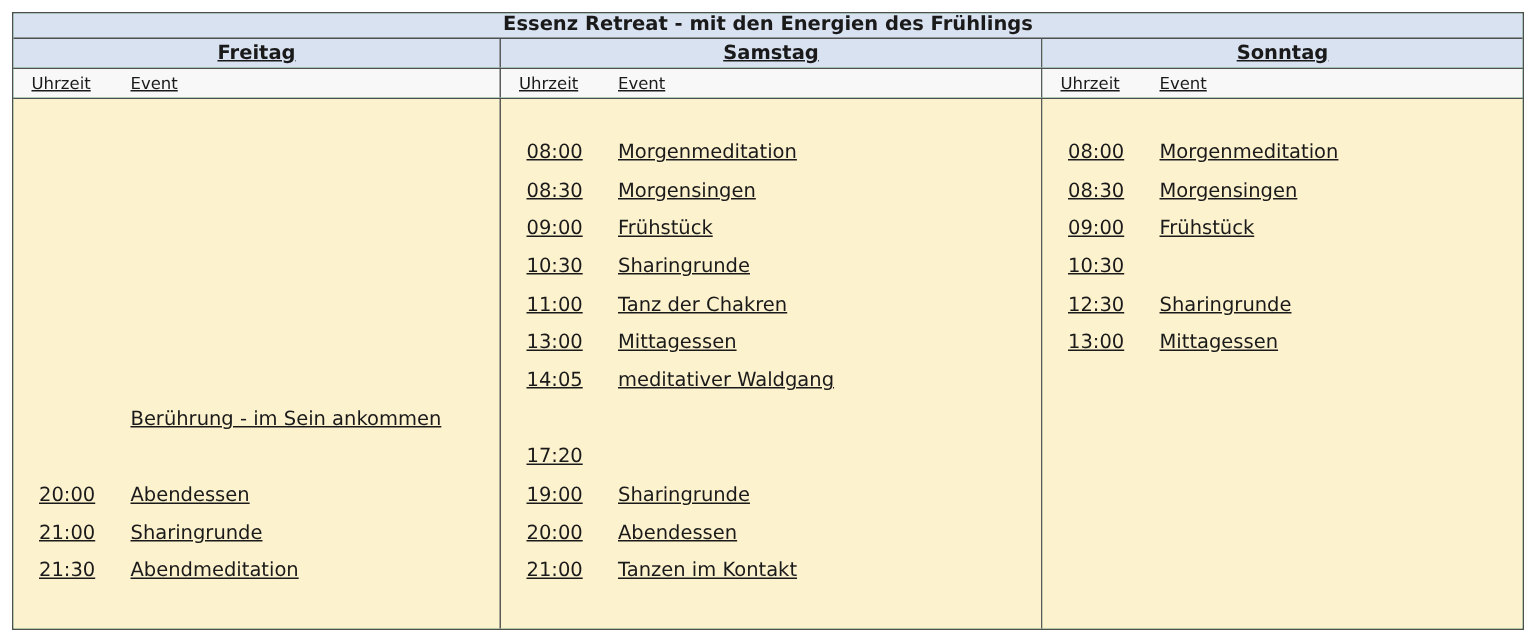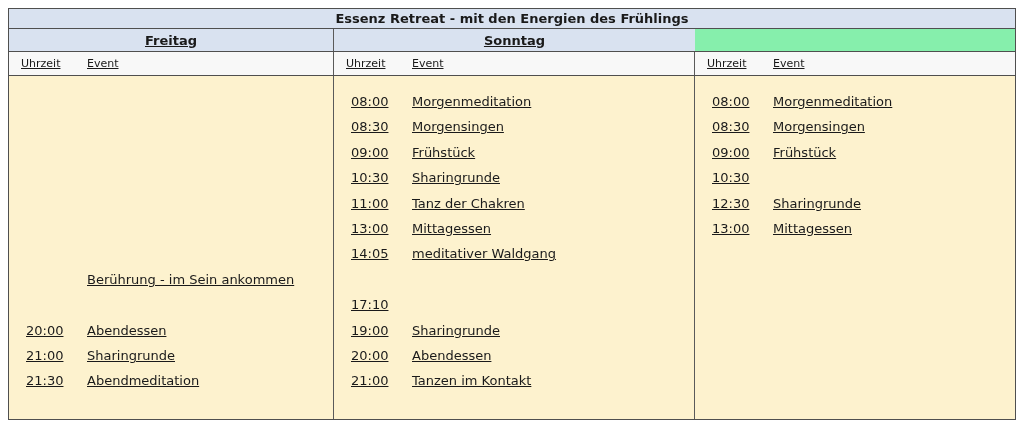--- a/index.html
+++ b/index.html
@@ -52,21 +52,21 @@
     background: #f8f8f8;
     display: flex;
     align-items: center;
     font-size: 11px;
   }
   .sub-time { padding-left: 12px; width: 66px; flex: none; }
   .sub-event { flex: 1; }
   .body-band { flex: 1; }
   .body-band .cell {
     background: #fdf2ce;
-    padding-top: 13px;
+    padding-top: 23px;
     overflow: hidden;
   }
   .cell { border-right: 1px solid #5a5a5a; min-width: 0; text-decoration: underline; }
   .cell:last-child { border-right: none; }
   .cols { height: 100%; }
   .band { width: 100%; }
   .body-line {
     height: 25.4px;
     display: flex;
     align-items: center;
@@ -79,20 +79,21 @@
 </head>
 <body>
 
 <div class="retreat-table">
 
   <div class="title-band band">Essenz Retreat - mit den Energien des Frühlings</div>
 
   <div class="day-band band">
     <div class="cols">
       <div class="cell">Freitag</div>
+      <div class="cell">Samstag</div>
       <div class="cell">Sonntag</div>
     </div>
   </div>
 
   <div class="sub-band band">
     <div class="cols">
       <div class="cell">
         <span class="sub-time">Uhrzeit</span>
         <span class="sub-event">Event</span>
       </div>
@@ -186,21 +187,21 @@
           </div>
           <div class="body-line">
             <span class="t">14:05</span>
             <span class="e">meditativer Waldgang</span>
           </div>
           <div class="body-line">
             <span class="t"></span>
             <span class="e"></span>
           </div>
           <div class="body-line">
-            <span class="t">17:10</span>
+            <span class="t">17:20</span>
           </div>
           <div class="body-line">
             <span class="t">19:00</span>
             <span class="e">Sharingrunde</span>
           </div>
           <div class="body-line">
             <span class="t">20:00</span>
             <span class="e">Abendessen</span>
           </div>
           <div class="body-line">

